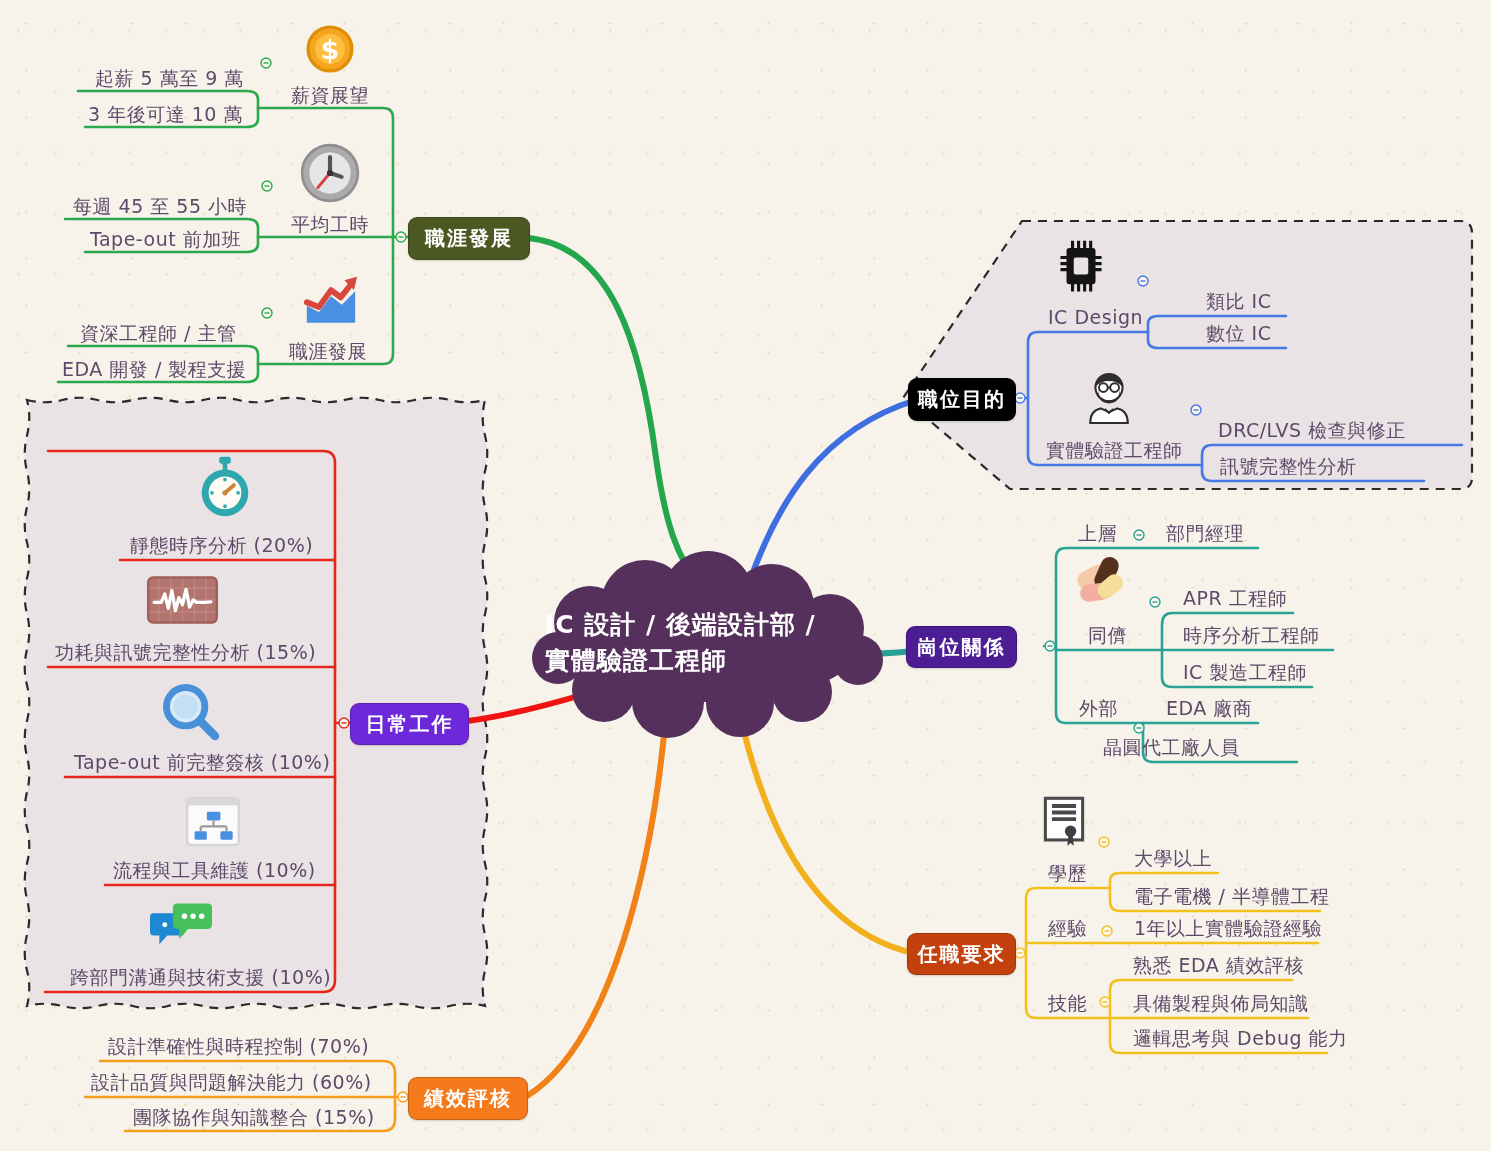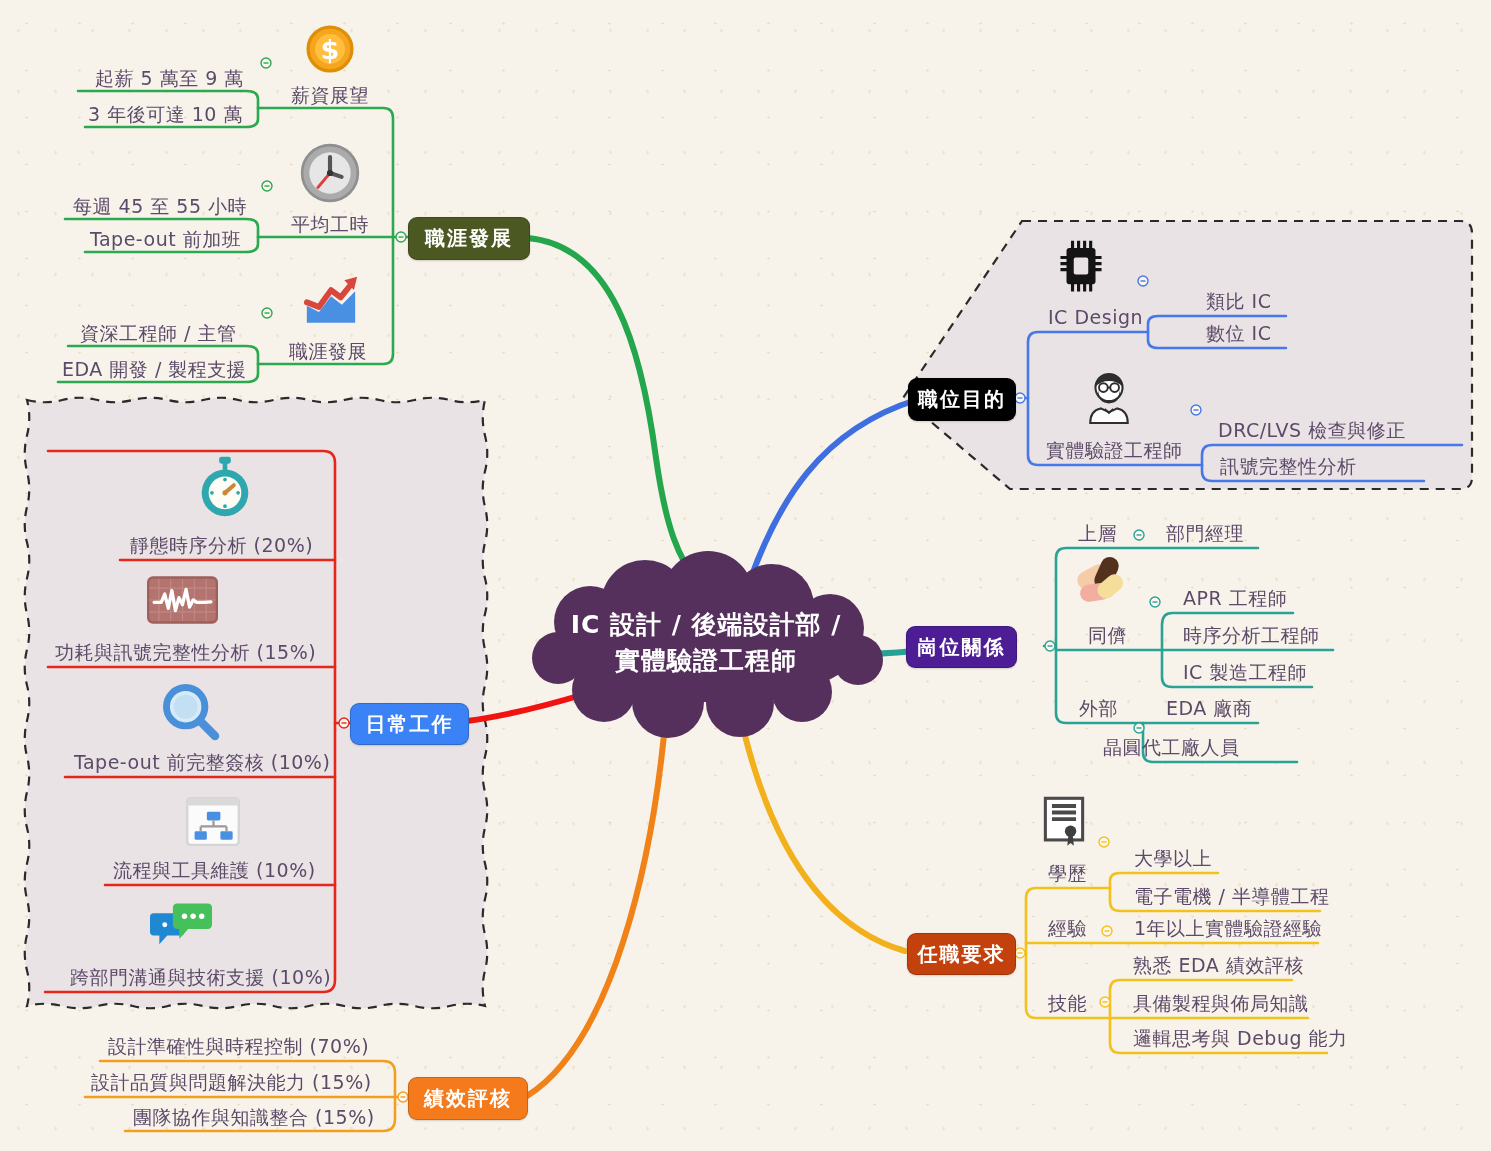--- a/index.html
+++ b/index.html
@@ -18,21 +18,21 @@
     position:absolute;white-space:nowrap;color:#5C4A68;font-size:19px;
     font-weight:500;letter-spacing:.5px;cursor:default;
   }
   .node{
     position:absolute;display:flex;align-items:center;justify-content:center;
     color:#fff;font-size:20px;font-weight:bold;letter-spacing:2px;
     border-radius:9px;border:1px solid rgba(0,0,0,.18);
     box-shadow:0 1px 2px rgba(0,0,0,.15);
   }
   .center-label{
-    position:absolute;text-align:center;color:#fff;font-size:25px;
+    position:absolute;color:#fff;font-size:25px;
     font-weight:bold;line-height:1.45;letter-spacing:1px;
   }
   svg.icon{position:absolute;}
 </style>
 </head>
 <body>
 
 <div id="stage">
 
 <svg class="layer" width="1491" height="1151" viewBox="0 0 1491 1151">
@@ -286,21 +286,21 @@
   <circle cx="13" cy="16.5" r="2.6" fill="#3F3F3F"></circle>
   <path d="M12,18.6 L11.5,23.2 L13,21.9 L14.5,23.2 L14,18.6 Z" fill="#3F3F3F"></path>
 </svg>
 
 <div class="center-label" style="left:545px;top:607px;width:322px">
   <div>IC 設計 / 後端設計部 /</div>
   <div>實體驗證工程師</div>
 </div>
 
 <div class="node" style="left:408px;top:217px;width:120px;height:41px;background:#4C5822">職涯發展</div>
-<div class="node" style="left:350px;top:703px;width:117px;height:40px;background:#3b82f6">日常工作</div>
+<div class="node" style="left:350px;top:703px;width:117px;height:40px;background:#6d28d9">日常工作</div>
 <div class="node" style="left:408px;top:1077px;width:118px;height:41px;background:#F57A1C">績效評核</div>
 <div class="node" style="left:908px;top:378px;width:106px;height:41px;background:#000000">職位目的</div>
 <div class="node" style="left:906px;top:626px;width:109px;height:40px;background:#4c1d95">崗位關係</div>
 <div class="node" style="left:907px;top:933px;width:107px;height:40px;background:#c2410c">任職要求</div>
 
 <div class="t" style="left:95px;top:66px">起薪 5 萬至 9 萬</div>
 <div class="t" style="left:88px;top:102px">3 年後可達 10 萬</div>
 <div class="t" style="left:291px;top:83px">薪資展望</div>
 <div class="t" style="left:73px;top:194px">每週 45 至 55 小時</div>
 <div class="t" style="left:90px;top:227px">Tape-out 前加班</div>
@@ -309,21 +309,21 @@
 <div class="t" style="left:62px;top:357px">EDA 開發 / 製程支援</div>
 <div class="t" style="left:289px;top:339px">職涯發展</div>
 
 <div class="t" style="left:130px;top:533px">靜態時序分析 (20%)</div>
 <div class="t" style="left:55px;top:640px">功耗與訊號完整性分析 (15%)</div>
 <div class="t" style="left:74px;top:750px">Tape-out 前完整簽核 (10%)</div>
 <div class="t" style="left:113px;top:858px">流程與工具維護 (10%)</div>
 <div class="t" style="left:70px;top:965px">跨部門溝通與技術支援 (10%)</div>
 
 <div class="t" style="left:108px;top:1034px">設計準確性與時程控制 (70%)</div>
-<div class="t" style="left:91px;top:1070px">設計品質與問題解決能力 (15%)</div>
+<div class="t" style="left:91px;top:1070px">設計品質與問題解決能力 (60%)</div>
 <div class="t" style="left:133px;top:1105px">團隊協作與知識整合 (15%)</div>
 
 <div class="t" style="left:1048px;top:306px">IC Design</div>
 <div class="t" style="left:1206px;top:289px">類比 IC</div>
 <div class="t" style="left:1206px;top:321px">數位 IC</div>
 <div class="t" style="left:1046px;top:438px">實體驗證工程師</div>
 <div class="t" style="left:1218px;top:418px">DRC/LVS 檢查與修正</div>
 <div class="t" style="left:1220px;top:454px">訊號完整性分析</div>
 
 <div class="t" style="left:1078px;top:521px">上層</div>

